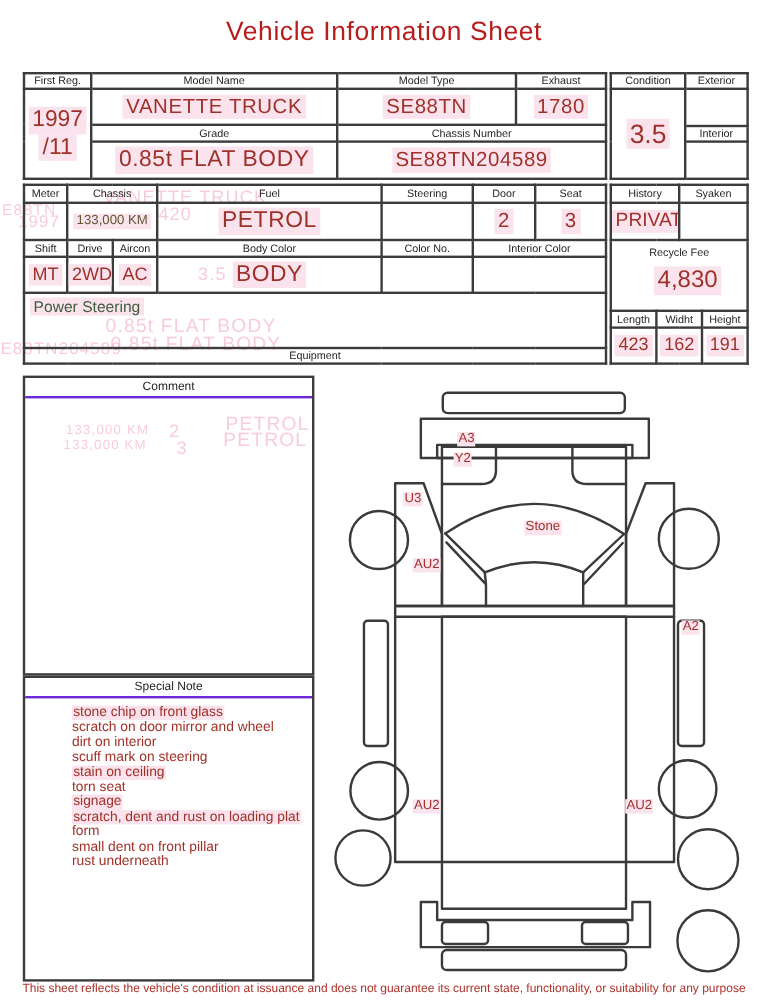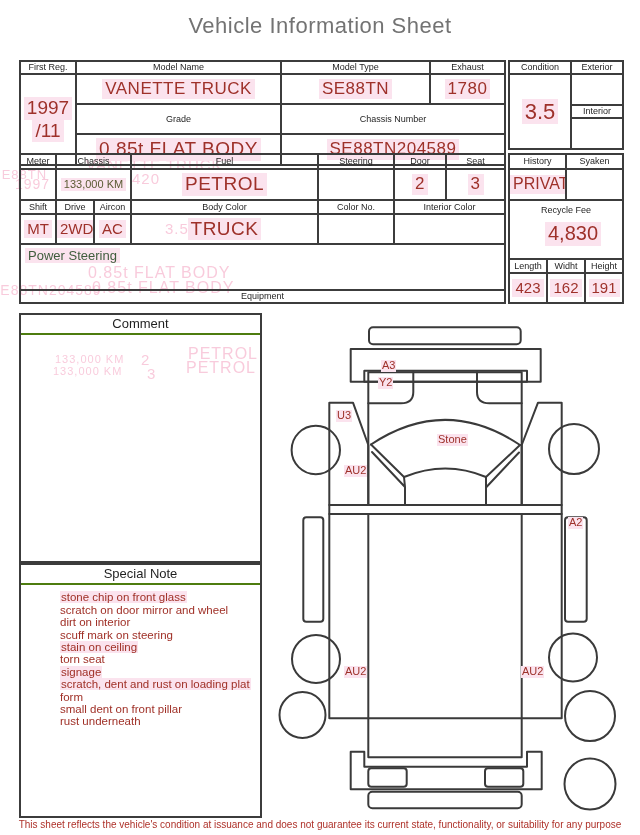--- a/index.html
+++ b/index.html
@@ -1,19 +1,19 @@
 <!DOCTYPE html>
 <html><head>
 <meta charset="utf-8">
 <style>
   html,body{margin:0;padding:0;background:#fff;}
   #page{position:relative;width:640px;height:835px;background:#ffffff;overflow:hidden;
         font-family:"Liberation Sans",sans-serif;}
   .title{position:absolute;left:0;right:0;top:13px;text-align:center;font-size:22px;
-         letter-spacing:.5px;color:#737373;z-index:1;}
+         letter-spacing:.5px;color:#b91c1c;z-index:1;}
   table{position:absolute;border-collapse:collapse;table-layout:fixed;z-index:1;background:transparent;}
   td{border:2px solid #3c3c3c;padding:0;overflow:hidden;}
   .hdr{font-size:9px;color:#1f1f1f;text-align:center;vertical-align:middle;line-height:1;}
   .val{color:#9e312a;text-align:center;vertical-align:middle;}
   .fs11{font-size:11px;}
   .fs12{font-size:16px;}
   .fs15{font-size:15px;}
   .fs17{font-size:17px;letter-spacing:.5px;}
   .fs19{font-size:19px;letter-spacing:.5px;}
   .fs20{font-size:20px;padding-left:14px;}
@@ -21,21 +21,21 @@
   .hl{background:#fbe3ee;padding:0 3px;display:inline-block;line-height:1.18;}
   .olive{color:#5a5a32;}
   .green{color:#3f5c3c;}
   .fr-line{line-height:17px;font-size:19px;}
   .equip-cell{vertical-align:top;text-align:left;}
   .equip-cell .hl{margin:3px 0 0 4px;font-size:13px;}
   .recycle-cell{vertical-align:top;text-align:center;}
   .recycle-lbl{font-size:9px;color:#1f1f1f;padding-top:4px;}
   .recycle-val{margin-top:7px;}
   .box{position:absolute;border:2px solid #3c3c3c;box-sizing:border-box;z-index:1;background:transparent;}
-  .box-hdr{border-bottom:2px solid #4d7c0f;text-align:center;font-size:13px;color:#1f1f1f;
+  .box-hdr{border-bottom:2px solid #6d28d9;text-align:center;font-size:10px;color:#1f1f1f;
            padding:2px 0 2px 0;line-height:1.1;}
   .sn-list{padding:6px 4px 0 7px;font-size:11.5px;line-height:12.4px;color:#a03128;}
   .sn-line{white-space:nowrap;padding-left:32px;}
   .sn-line .hl{padding:0 1px;line-height:1.05;}
   .diag-label{position:absolute;font-size:11px;line-height:1.05;color:#9e312a;background:#fbe3ee;
               padding:0 1px;z-index:2;white-space:nowrap;}
   .ghost{position:absolute;color:#f5a9c5;opacity:.6;z-index:0;white-space:nowrap;
          letter-spacing:1px;filter:blur(.4px);}
   .footer{position:absolute;left:0;right:0;top:819px;text-align:center;font-size:10px;
           color:#ae3129;z-index:1;}
@@ -64,21 +64,21 @@
     </tr>
     <tr style="height:30px">
       <td class="val" rowspan="3">
         <div class="fr-line"><span class="hl">1997</span></div>
         <div class="fr-line"><span class="hl">/11</span></div>
       </td>
       <td class="val fs17"><span class="hl">VANETTE TRUCK</span></td>
       <td class="val fs17"><span class="hl">SE88TN</span></td>
       <td class="val fs17"><span class="hl">1780</span></td>
     </tr>
-    <tr style="height:30px">
+    <tr style="height:14px">
       <td class="hdr">Grade</td>
       <td class="hdr" colspan="2">Chassis Number</td>
     </tr>
     <tr style="height:31px">
       <td class="val fs19"><span class="hl">0.85t FLAT BODY</span></td>
       <td class="val fs17" colspan="2"><span class="hl">SE88TN204589</span></td>
     </tr>
   </tbody>
     </table>
 
@@ -137,21 +137,21 @@
       <td class="hdr">Drive</td>
       <td class="hdr">Aircon</td>
       <td class="hdr">Body Color</td>
       <td class="hdr">Color No.</td>
       <td class="hdr" colspan="2">Interior Color</td>
     </tr>
     <tr style="height:30px">
       <td class="val fs15"><span class="hl">MT</span></td>
       <td class="val fs15"><span class="hl">2WD</span></td>
       <td class="val fs15"><span class="hl">AC</span></td>
-      <td class="val fs19"><span class="hl">TRUCK</span></td>
+      <td class="val fs19"><span class="hl">BODY</span></td>
       <td><span></span></td>
       <td colspan="2"><span></span></td>
     </tr>
     <tr style="height:46px">
       <td class="equip-cell" colspan="7"><span class="hl green">Power Steering</span></td>
     </tr>
     <tr style="height:13px">
       <td class="hdr" colspan="7">Equipment</td>
     </tr>
   </tbody>

